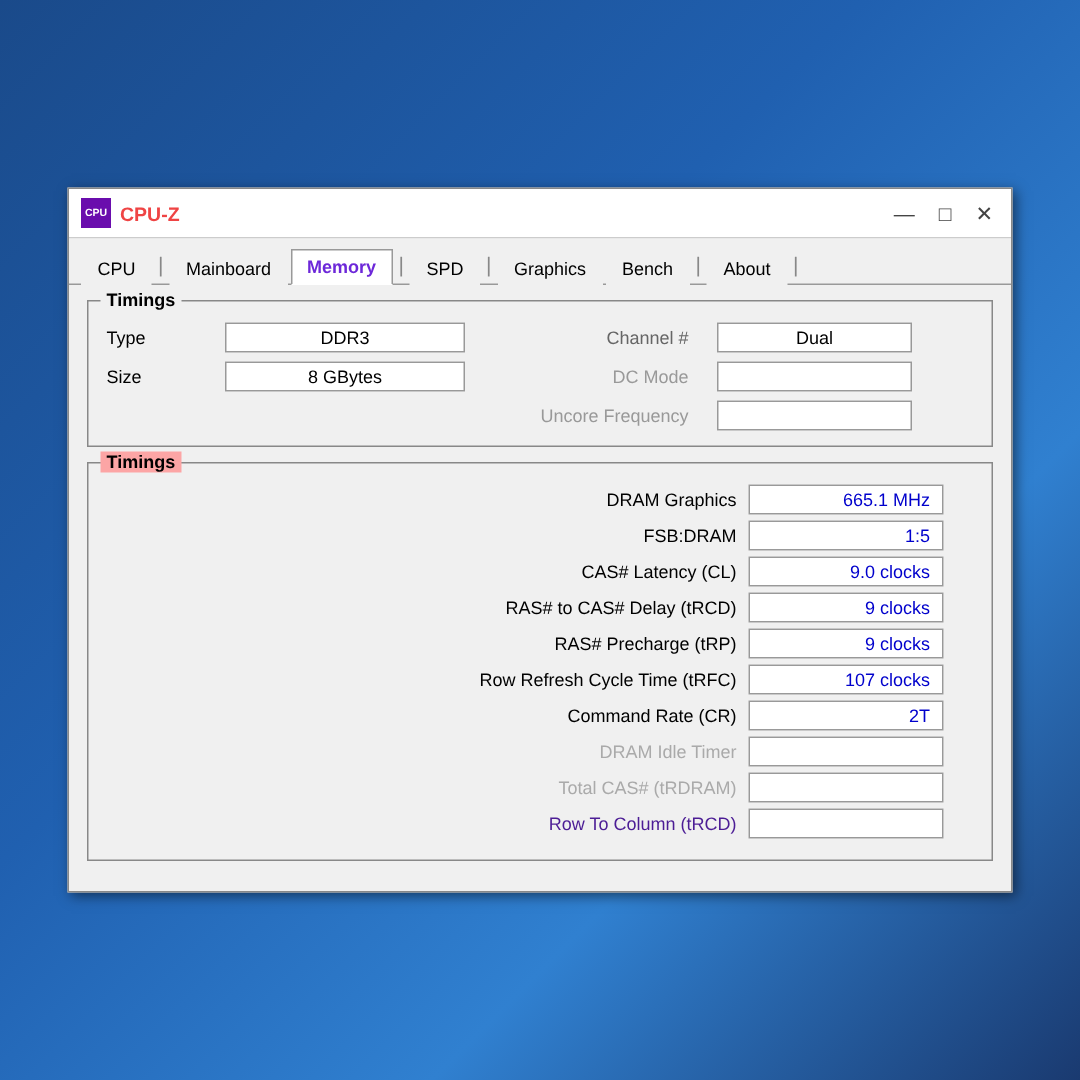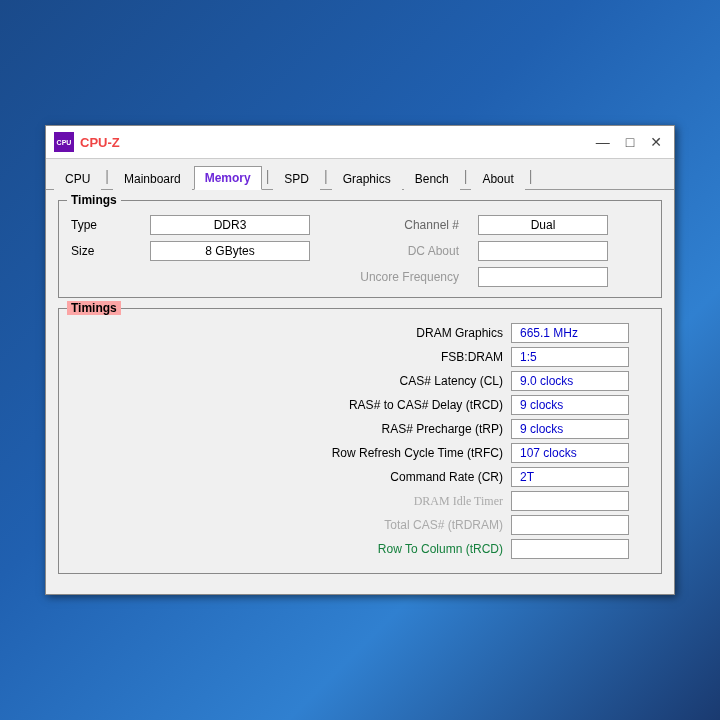--- a/index.html
+++ b/index.html
@@ -161,22 +161,22 @@
     }
     .timing-name.dimmed {
       color: #aaa;
     }
     .timing-value-box {
       background: #fff;
       border: 1px solid #999;
       padding: 2px 8px;
       font-size: 12px;
       color: #0000cc;
-      text-align: left;
-      width: 118px;
+      text-align: right;
+      width: 130px;
       min-height: 20px;
     }
     .timing-value-box.empty {
       color: transparent;
     }
   </style>
 </head>
 <body>
 
 <div class="window">
@@ -213,21 +213,21 @@
     <div class="group-box">
       <span class="group-label">Timings</span>
       <div style="display:grid; grid-template-columns: 60px 160px 130px 130px; gap:6px 19px; align-items:center; margin-top:6px;">
         <span class="field-label">Type</span>
         <div class="field-value-box">DDR3</div>
         <span class="field-label dimmed" style="text-align:right; color:#666;">Channel #</span>
         <div class="field-value-box">Dual</div>
 
         <span class="field-label">Size</span>
         <div class="field-value-box">8 GBytes</div>
-        <span class="field-label dimmed" style="text-align:right; color:#999;">DC About</span>
+        <span class="field-label dimmed" style="text-align:right; color:#999;">DC Mode</span>
         <div class="field-value-box dimmed"></div>
 
         <span></span>
         <span></span>
         <span class="field-label dimmed" style="text-align:right; color:#999;">Uncore Frequency</span>
         <div class="field-value-box dimmed"></div>
       </div>
     </div>
 
     <div class="timings-group">
@@ -256,29 +256,29 @@
         </div>
         <div class="timing-row">
           <span class="timing-name">Row Refresh Cycle Time (tRFC)</span>
           <div class="timing-value-box">107 clocks</div>
         </div>
         <div class="timing-row">
           <span class="timing-name">Command Rate (CR)</span>
           <div class="timing-value-box">2T</div>
         </div>
         <div class="timing-row">
-          <span class="timing-name dimmed" style="color:#aaa;font-family:Liberation Serif, serif;">DRAM Idle Timer</span>
+          <span class="timing-name dimmed" style="color:#aaa;">DRAM Idle Timer</span>
           <div class="timing-value-box empty"></div>
         </div>
         <div class="timing-row">
           <span class="timing-name dimmed" style="color:#aaa;">Total CAS# (tRDRAM)</span>
           <div class="timing-value-box empty"></div>
         </div>
         <div class="timing-row">
-          <span class="timing-name dimmed" style="color:#15803d;">Row To Column (tRCD)</span>
+          <span class="timing-name dimmed" style="color:#4c1d95;">Row To Column (tRCD)</span>
           <div class="timing-value-box empty"></div>
         </div>
 
       </div>
     </div>
 
   </div>
 </div>
 
 </body></html>

